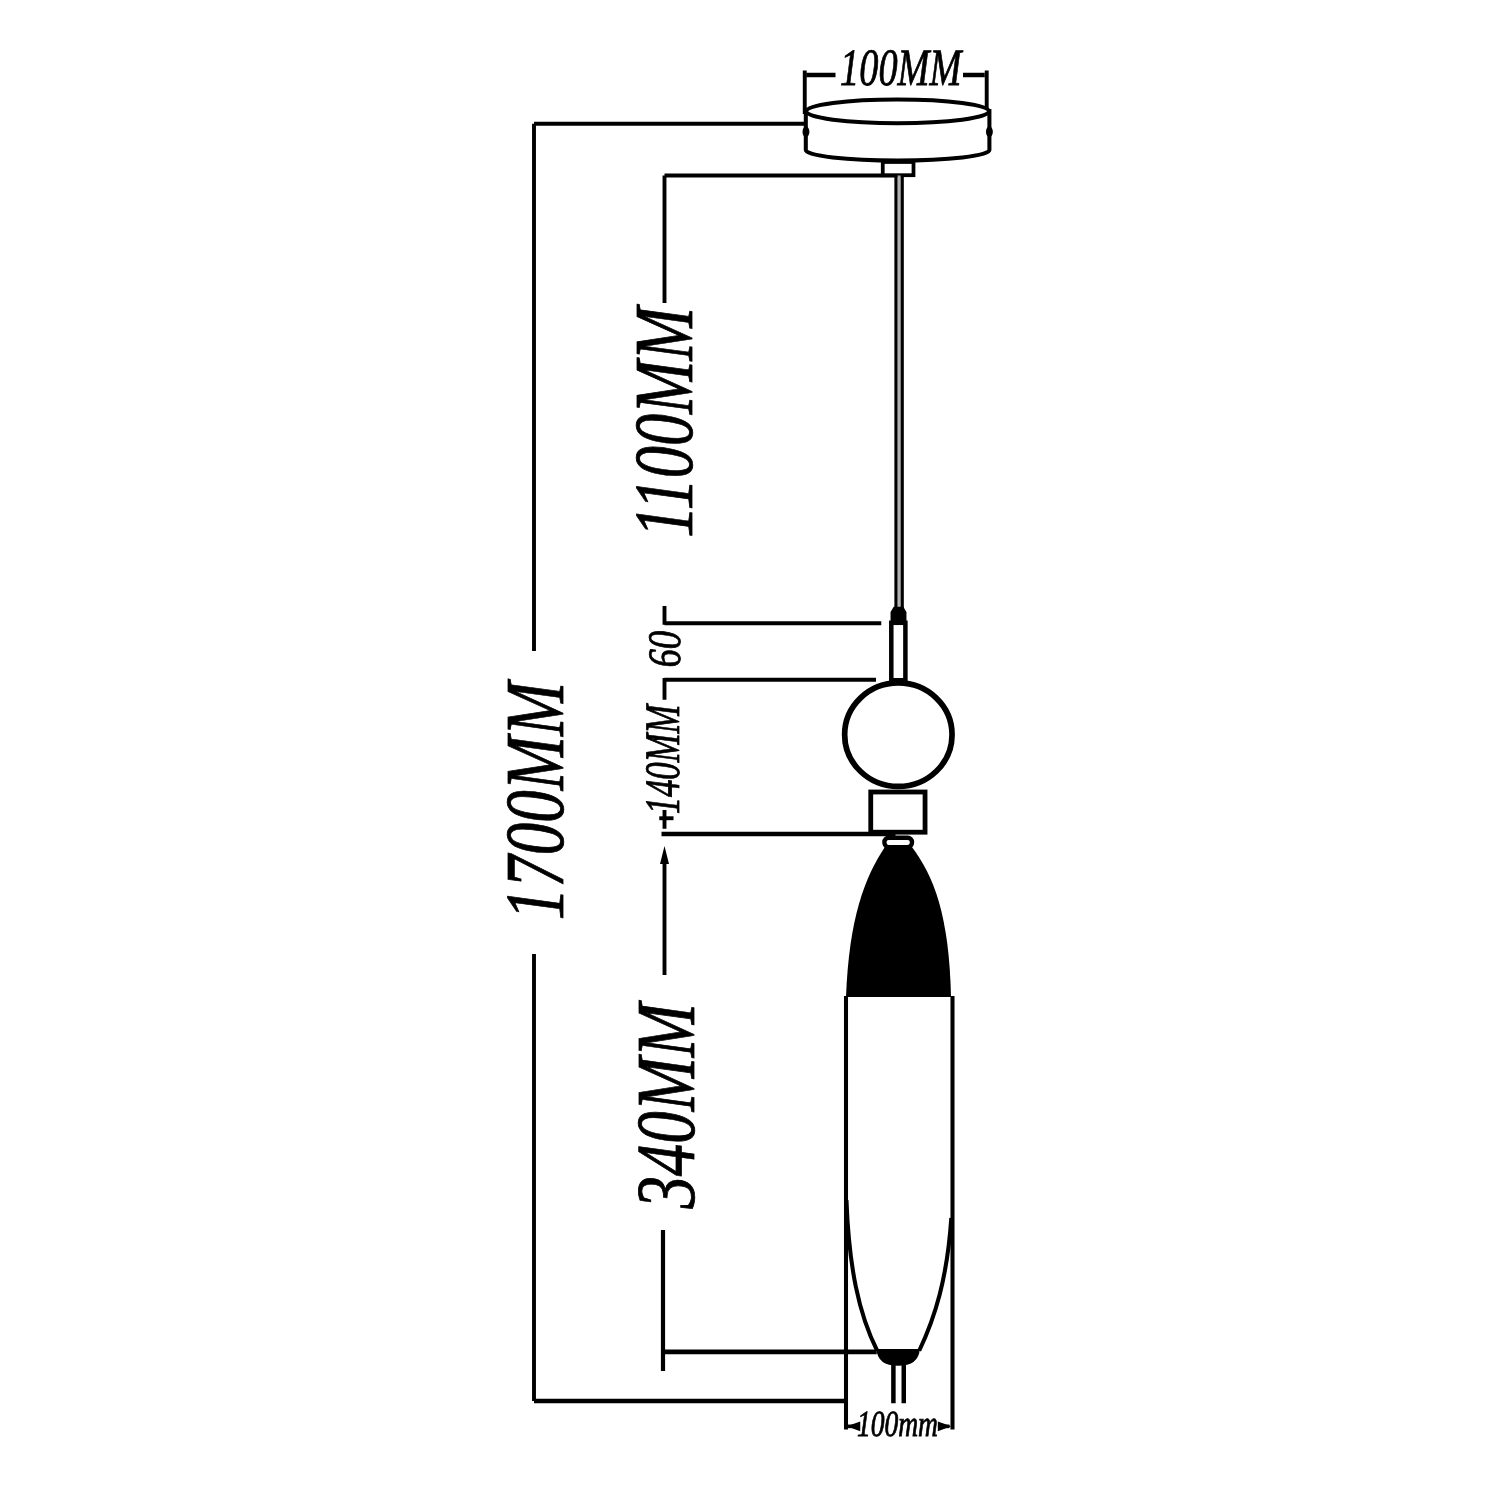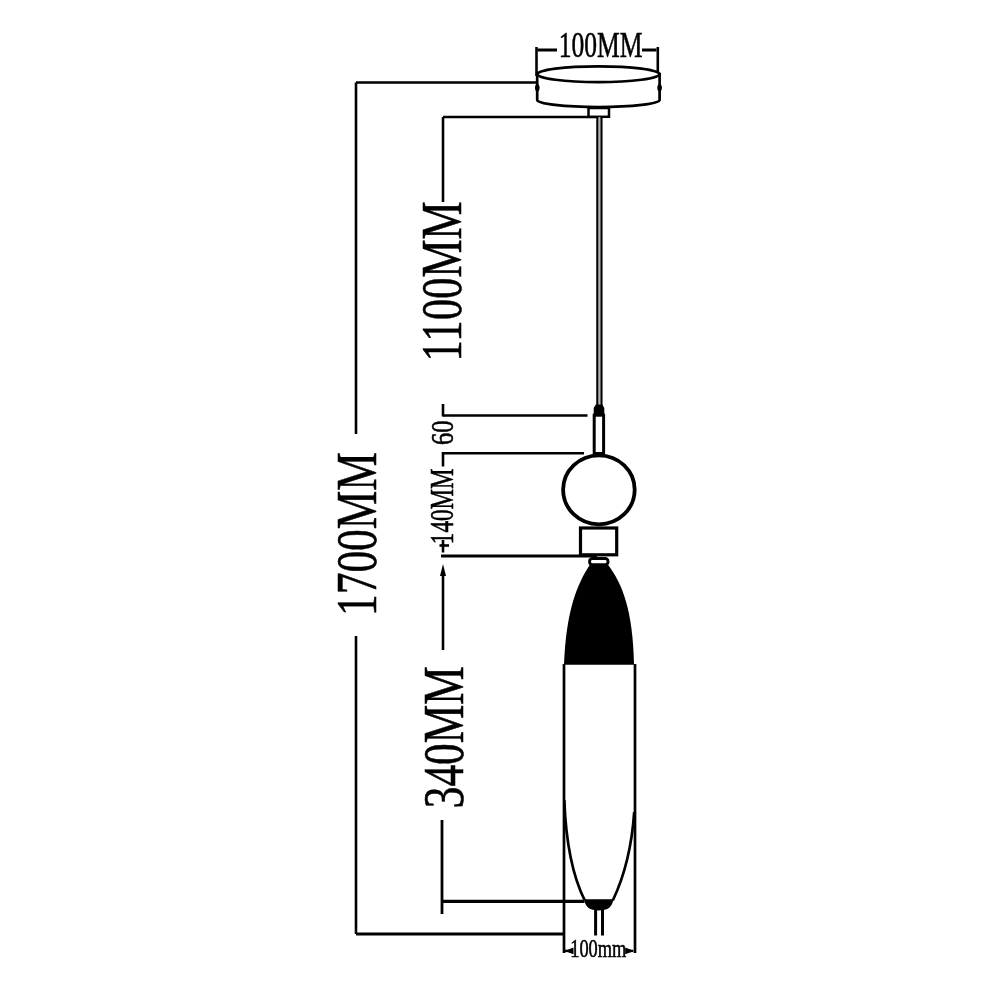--- a/index.html
+++ b/index.html
@@ -1,16 +1,16 @@
 <!DOCTYPE html>
 <html><head>
 <meta charset="utf-8">
 <style>
 html,body{margin:0;padding:0;background:#ffffff;}
-#page{width:1000px;height:1000px;position:relative;background:#a3a3a3;}
+#page{width:1000px;height:1000px;position:relative;background:#a3a3a3;font-style:italic;}
 text{font-family:"Liberation Serif", serif;fill:#000;stroke:#000;stroke-width:0.55px;}
 </style>
 </head>
 <body>
 <div id="page">
 <svg width="1000" height="1000" viewBox="0 0 1000 1000" xmlns="http://www.w3.org/2000/svg">
 <rect x="0" y="0" width="1000" height="1000" fill="#ffffff"></rect>
 
 <g stroke="#000" stroke-width="2.6" fill="none">
 <line x1="536.5" y1="47" x2="536.5" y2="76"></line>

